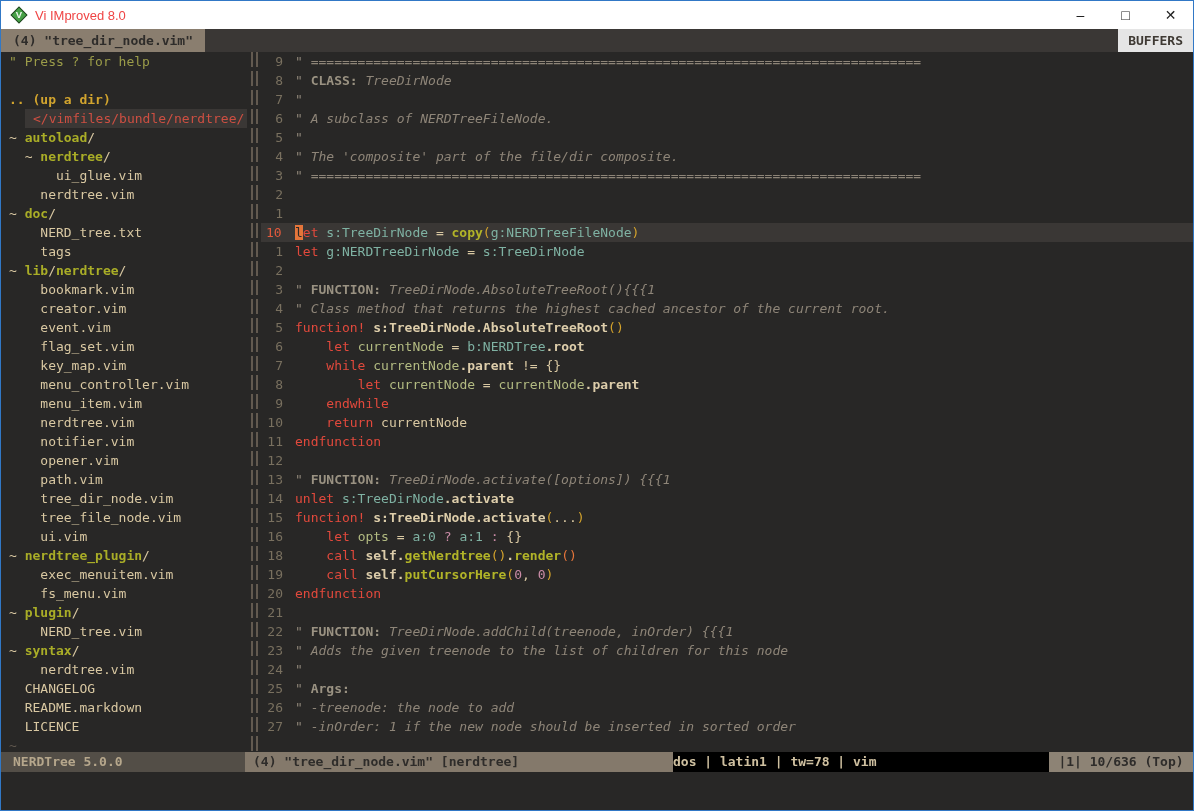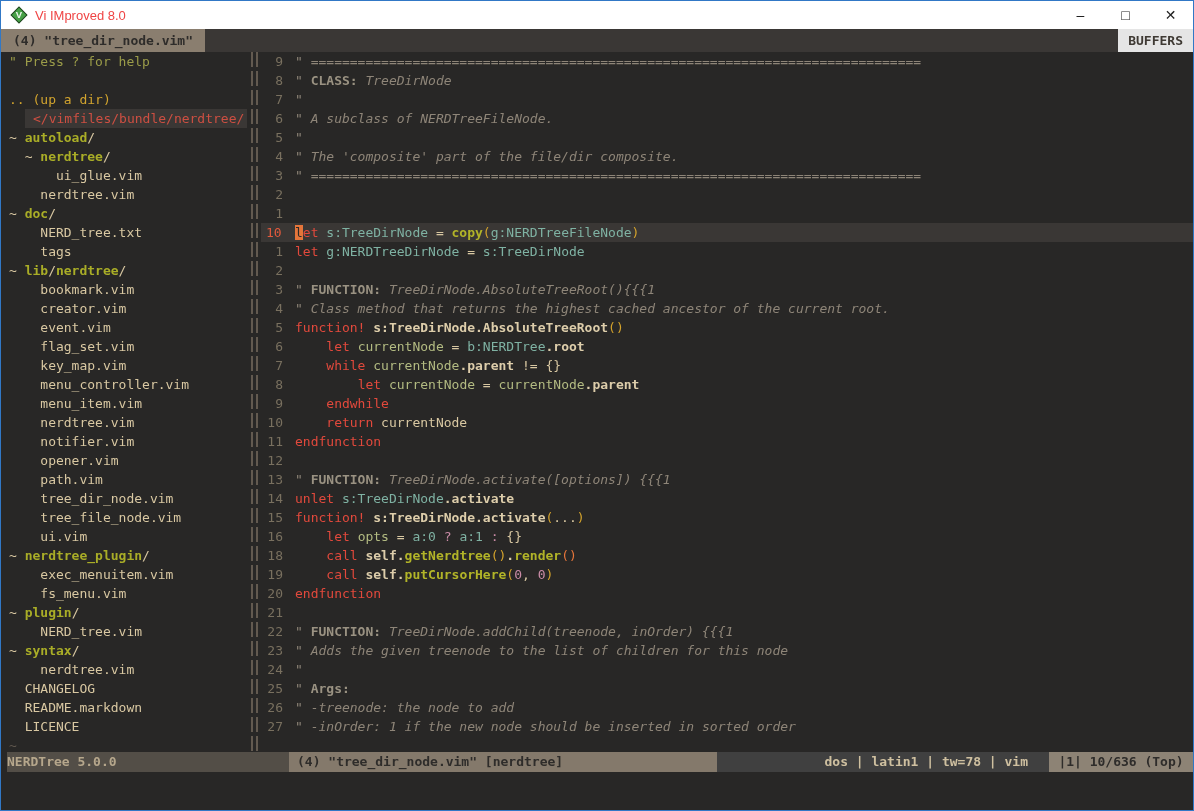--- a/index.html
+++ b/index.html
@@ -39,30 +39,30 @@
   .c-red{color:#e2493c;}
   .c-teal{color:#7fb2a3;}
   .c-grn{color:#b2b428;font-weight:bold;}
   .c-yel{color:#d4a32c;}
   .c-org{color:#e5753a;}
   .c-pur{color:#ca8ba6;}
   .c-var{color:#b3bb82;}
   .c-com{color:#8e8578;font-style:italic;}
   .c-comb{color:#9a9282;font-weight:bold;}
   .c-dir{color:#a9ad27;font-weight:bold;}
-  .c-yelb{color:#d2a42e;font-weight:normal;margin-top:43px;}
+  .c-yelb{color:#d2a42e;font-weight:bold;margin-top:43px;}
   .c-path{color:#cd4f42;}
   .c-help{color:#9b9c49;}
   .c-dim{color:#5f574e;}
   .c-cursor{background:#e5753a;color:#2c2a28;}
   
   .statusline{height:20px;flex:none;display:flex;font-size:13px;font-weight:bold;line-height:20px;}
-  .st-left{width:282px;flex:none;background:#534e47;color:#b6a78c;padding-left:0;box-sizing:border-box;white-space:pre;margin-left:6px;}
+  .st-left{width:244px;flex:none;background:#534e47;color:#b6a78c;padding-left:12px;box-sizing:border-box;white-space:pre;}
   .st-file{width:428px;flex:none;background:#84796b;color:#2e2c2a;padding-left:8px;box-sizing:border-box;white-space:pre;}
-  .st-mid{flex:1;background:#404040;color:#cfc0a0;text-align:right;padding-right:21px;white-space:pre;}
+  .st-mid{flex:1;background:#000000;color:#cfc0a0;text-align:left;padding-right:2px;white-space:pre;}
   .st-right{width:144px;flex:none;background:#8d8375;color:#2e2c2a;text-align:center;white-space:pre;}
   
   .cmdline{flex:1;background:#282726;}
 </style>
 </head>
 <body>
 
 <div class="window">
 
   <div class="titlebar">

